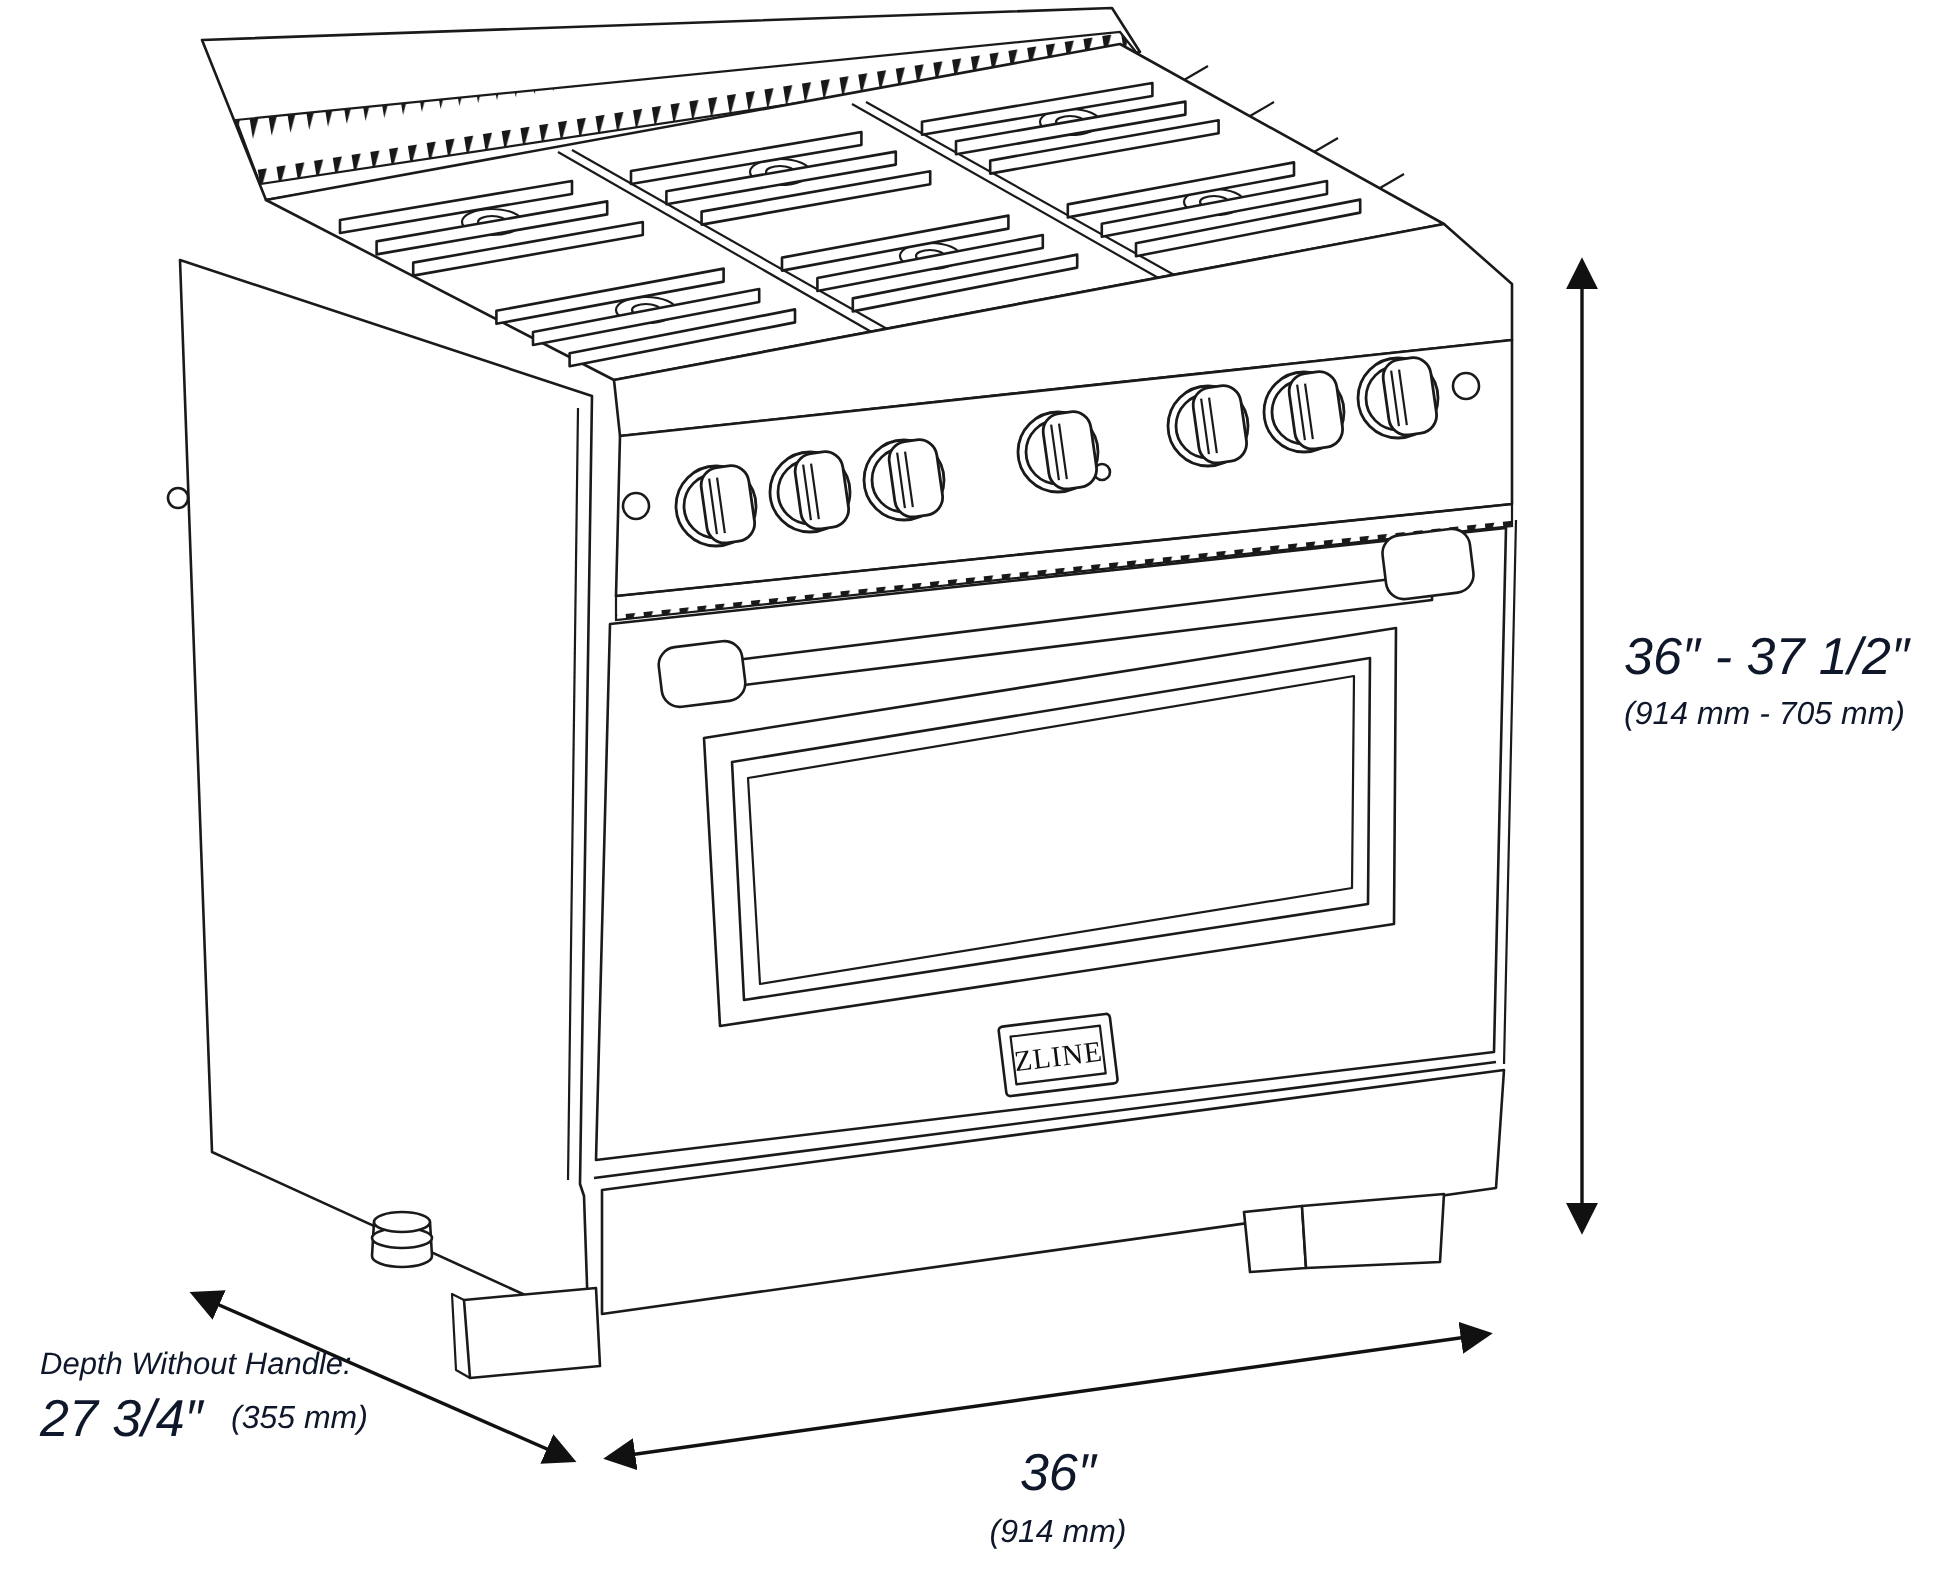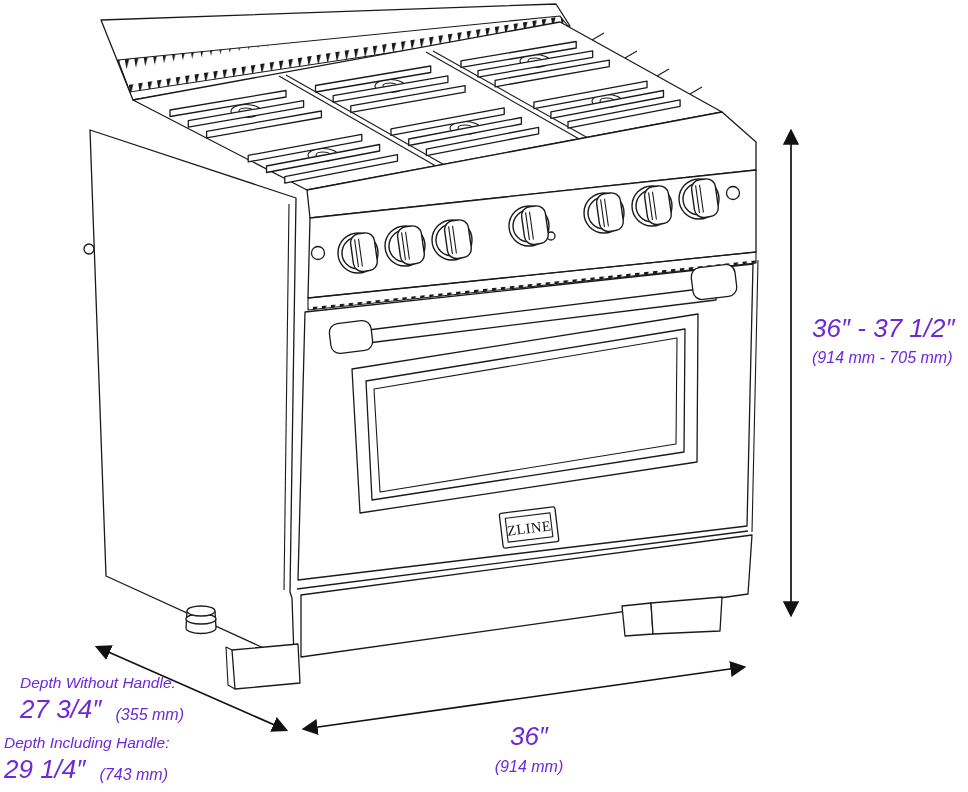--- a/index.html
+++ b/index.html
@@ -5,25 +5,25 @@
   html,body{margin:0;padding:0;background:#fff;}
   .stage{position:relative;width:968px;height:792px;background:#fff;overflow:hidden;
          font-family:"Liberation Sans","DejaVu Sans",sans-serif;color:#111;}
   svg{position:absolute;left:0;top:0;}
   .ln{fill:#fff;stroke:#1a1a1a;stroke-width:1.3;stroke-linejoin:round;}
   .ln-thin{fill:none;stroke:#1a1a1a;stroke-width:1.1;stroke-linejoin:round;}
   .ln-open{fill:none;stroke:#1a1a1a;stroke-width:1.3;stroke-linejoin:round;}
   .dimline{stroke:#111;stroke-width:1.7;fill:none;}
   .badge-text{font-family:"Liberation Serif","DejaVu Serif",serif;font-size:14.5px;
               letter-spacing:.5px;fill:#111;}
-  .lbl{position:absolute;font-style:italic;color:#6d28d9;}
+  .lbl{position:absolute;font-style:italic;color:#0f172a;}
   .lbl .big{font-size:26px;line-height:1.15;white-space:nowrap;}
   .lbl .small{font-size:16px;line-height:1.2;white-space:nowrap;}
   .lbl .cap{font-size:15.5px;line-height:1.2;white-space:nowrap;}
-  .row{display:flex;align-items:flex-end;gap:14px;}
+  .row{display:flex;align-items:center;gap:14px;}
   .center{text-align:center;margin-top:18px;}
 </style>
 </head>
 <body>
 
 <div class="stage">
 
   <svg width="968" height="792" viewBox="0 0 968 792">
     <defs>
       <marker id="ah" viewBox="0 0 10 10" refX="8.5" refY="5" markerWidth="9.5" markerHeight="9.5" orient="auto-start-reverse">
@@ -178,21 +178,14 @@
     <div class="small" style="margin-top:5px;">(914 mm)</div>
   </div>
 
   <div class="lbl" style="left:20px;top:674px;">
     <div class="cap">Depth Without Handle:</div>
     <div class="row" style="margin-top:2px;">
       <span class="big">27 3/4″</span>
       <span class="small">(355 mm)</span>
     </div>
   </div>
-  <div class="lbl" style="left:4px;top:734px;">
-    <div class="cap">Depth Including Handle:</div>
-    <div class="row" style="margin-top:2px;">
-      <span class="big">29 1/4″</span>
-      <span class="small">(743 mm)</span>
-    </div>
-  </div>
 
 </div>
 
 </body></html>

